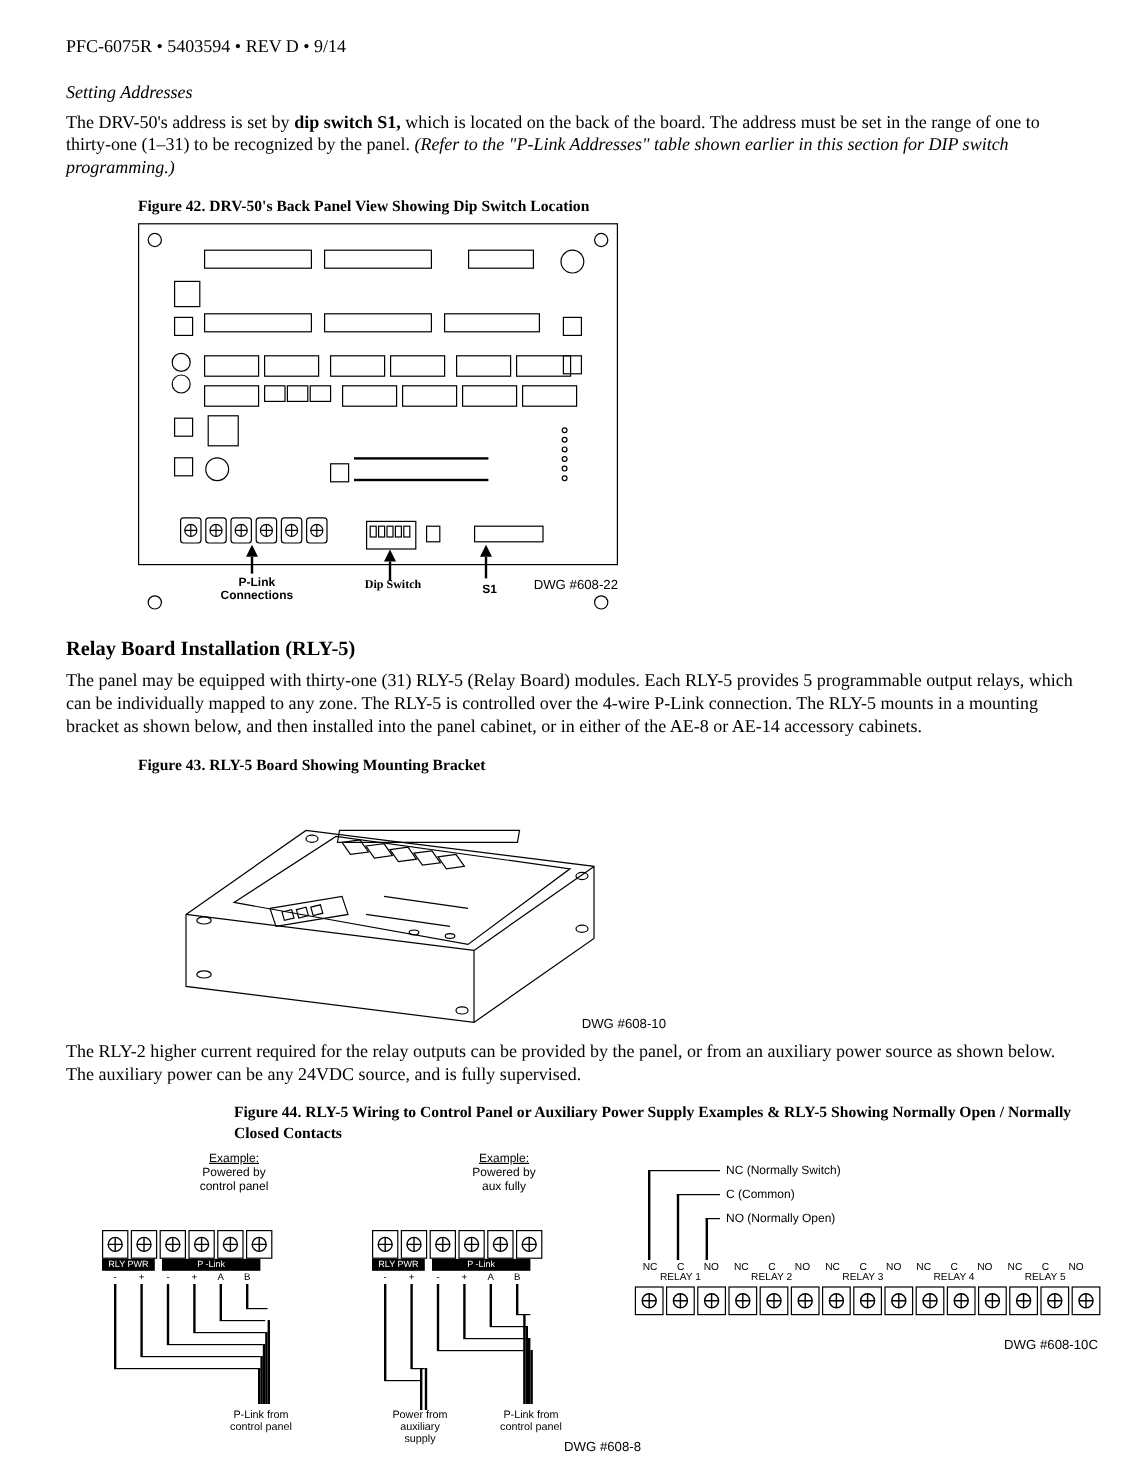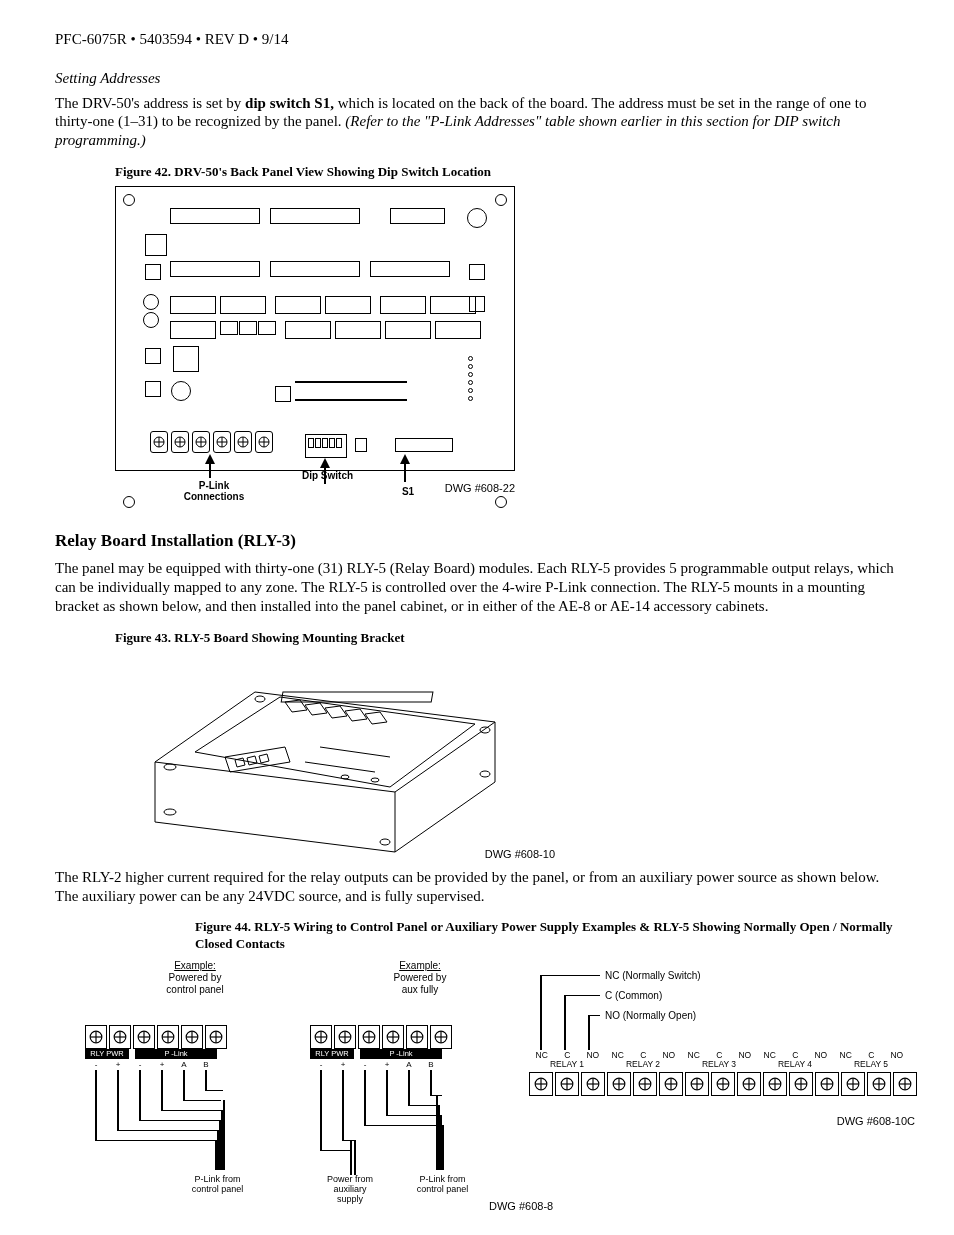--- a/index.html
+++ b/index.html
@@ -215,31 +215,31 @@
 
     <div class="chip" style="left:280px; top:252px; width:58px; height:14px;"></div>
 
     <div class="arrow-up" style="left:90px; top:268px;"></div>
     <div class="arrow-stem" style="left:94px; top:278px; height:14px;"></div>
     <div class="lbl" style="left:60px; top:294px; width:78px; white-space:pre-line;">P-Link
 Connections</div>
 
     <div class="arrow-up" style="left:205px; top:272px;"></div>
     <div class="arrow-stem" style="left:209px; top:282px; height:16px;"></div>
-    <div class="lbl" style="left:180px; top:284px; width:65px;">Dip Switch</div>
+    <div class="lbl" style="left:180px; top:296px; width:65px;font-family:Liberation Serif, serif;">Dip Switch</div>
 
     <div class="arrow-up" style="left:285px; top:268px;"></div>
     <div class="arrow-stem" style="left:289px; top:278px; height:18px;"></div>
     <div class="lbl" style="left:278px; top:300px; width:30px;">S1</div>
 
     <div class="lbl norm" style="right:0px; top:296px; width:90px; text-align:right;">DWG #608-22</div>
   </div>
 </div>
 
-<h2 class="section-title">Relay Board Installation (RLY-3)</h2>
+<h2 class="section-title">Relay Board Installation (RLY-5)</h2>
 <p>The panel may be equipped with thirty-one (31) RLY-5 (Relay Board) modules. Each RLY-5 provides 5 programmable output relays, which can be individually mapped to any zone. The RLY-5 is controlled over the 4-wire P-Link connection. The RLY-5 mounts in a mounting bracket as shown below, and then installed into the panel cabinet, or in either of the AE-8 or AE-14 accessory cabinets.</p>
 
 <div class="fig-caption">Figure 43. RLY-5 Board Showing Mounting Bracket</div>
 <div class="fig43">
   <svg viewBox="0 0 380 210">
     <g stroke="#000" stroke-width="1" fill="none">
 
       <polygon points="20,110 120,40 360,70 360,130 260,200 20,170"></polygon>
       <line x1="20" y1="110" x2="260" y2="140"></line>
       <line x1="260" y1="140" x2="360" y2="70"></line>
@@ -444,21 +444,21 @@
   <div class="wire v" style="left:361px; top:135px; height:75px;"></div>
   <div class="wire v" style="left:363px; top:145px; height:65px;"></div>
   <div class="wire v" style="left:365px; top:155px; height:55px;"></div>
   <div class="wire v" style="left:367px; top:165px; height:45px;"></div>
 
   <div class="small-lbl" style="left:235px; top:215px; width:80px; white-space:pre-line;">Power from
 auxiliary
 supply</div>
   <div class="small-lbl" style="left:325px; top:215px; width:85px; white-space:pre-line;">P-Link from
 control panel</div>
-  <div class="dwg-lbl" style="left:414px; top:240px;">DWG #608-8</div>
+  <div class="dwg-lbl" style="left:395px; top:240px;">DWG #608-8</div>
 
   <div class="wire v" style="left:465px; top:15px; height:75px;"></div>
   <div class="wire h" style="left:465px; top:15px; width:60px;"></div>
   <div class="legend-text" style="left:530px; top:10px;">NC (Normally Switch)</div>
 
   <div class="wire v" style="left:489px; top:35px; height:55px;"></div>
   <div class="wire h" style="left:489px; top:35px; width:36px;"></div>
   <div class="legend-text" style="left:530px; top:30px;">C (Common)</div>
 
   <div class="wire v" style="left:513px; top:55px; height:35px;"></div>

